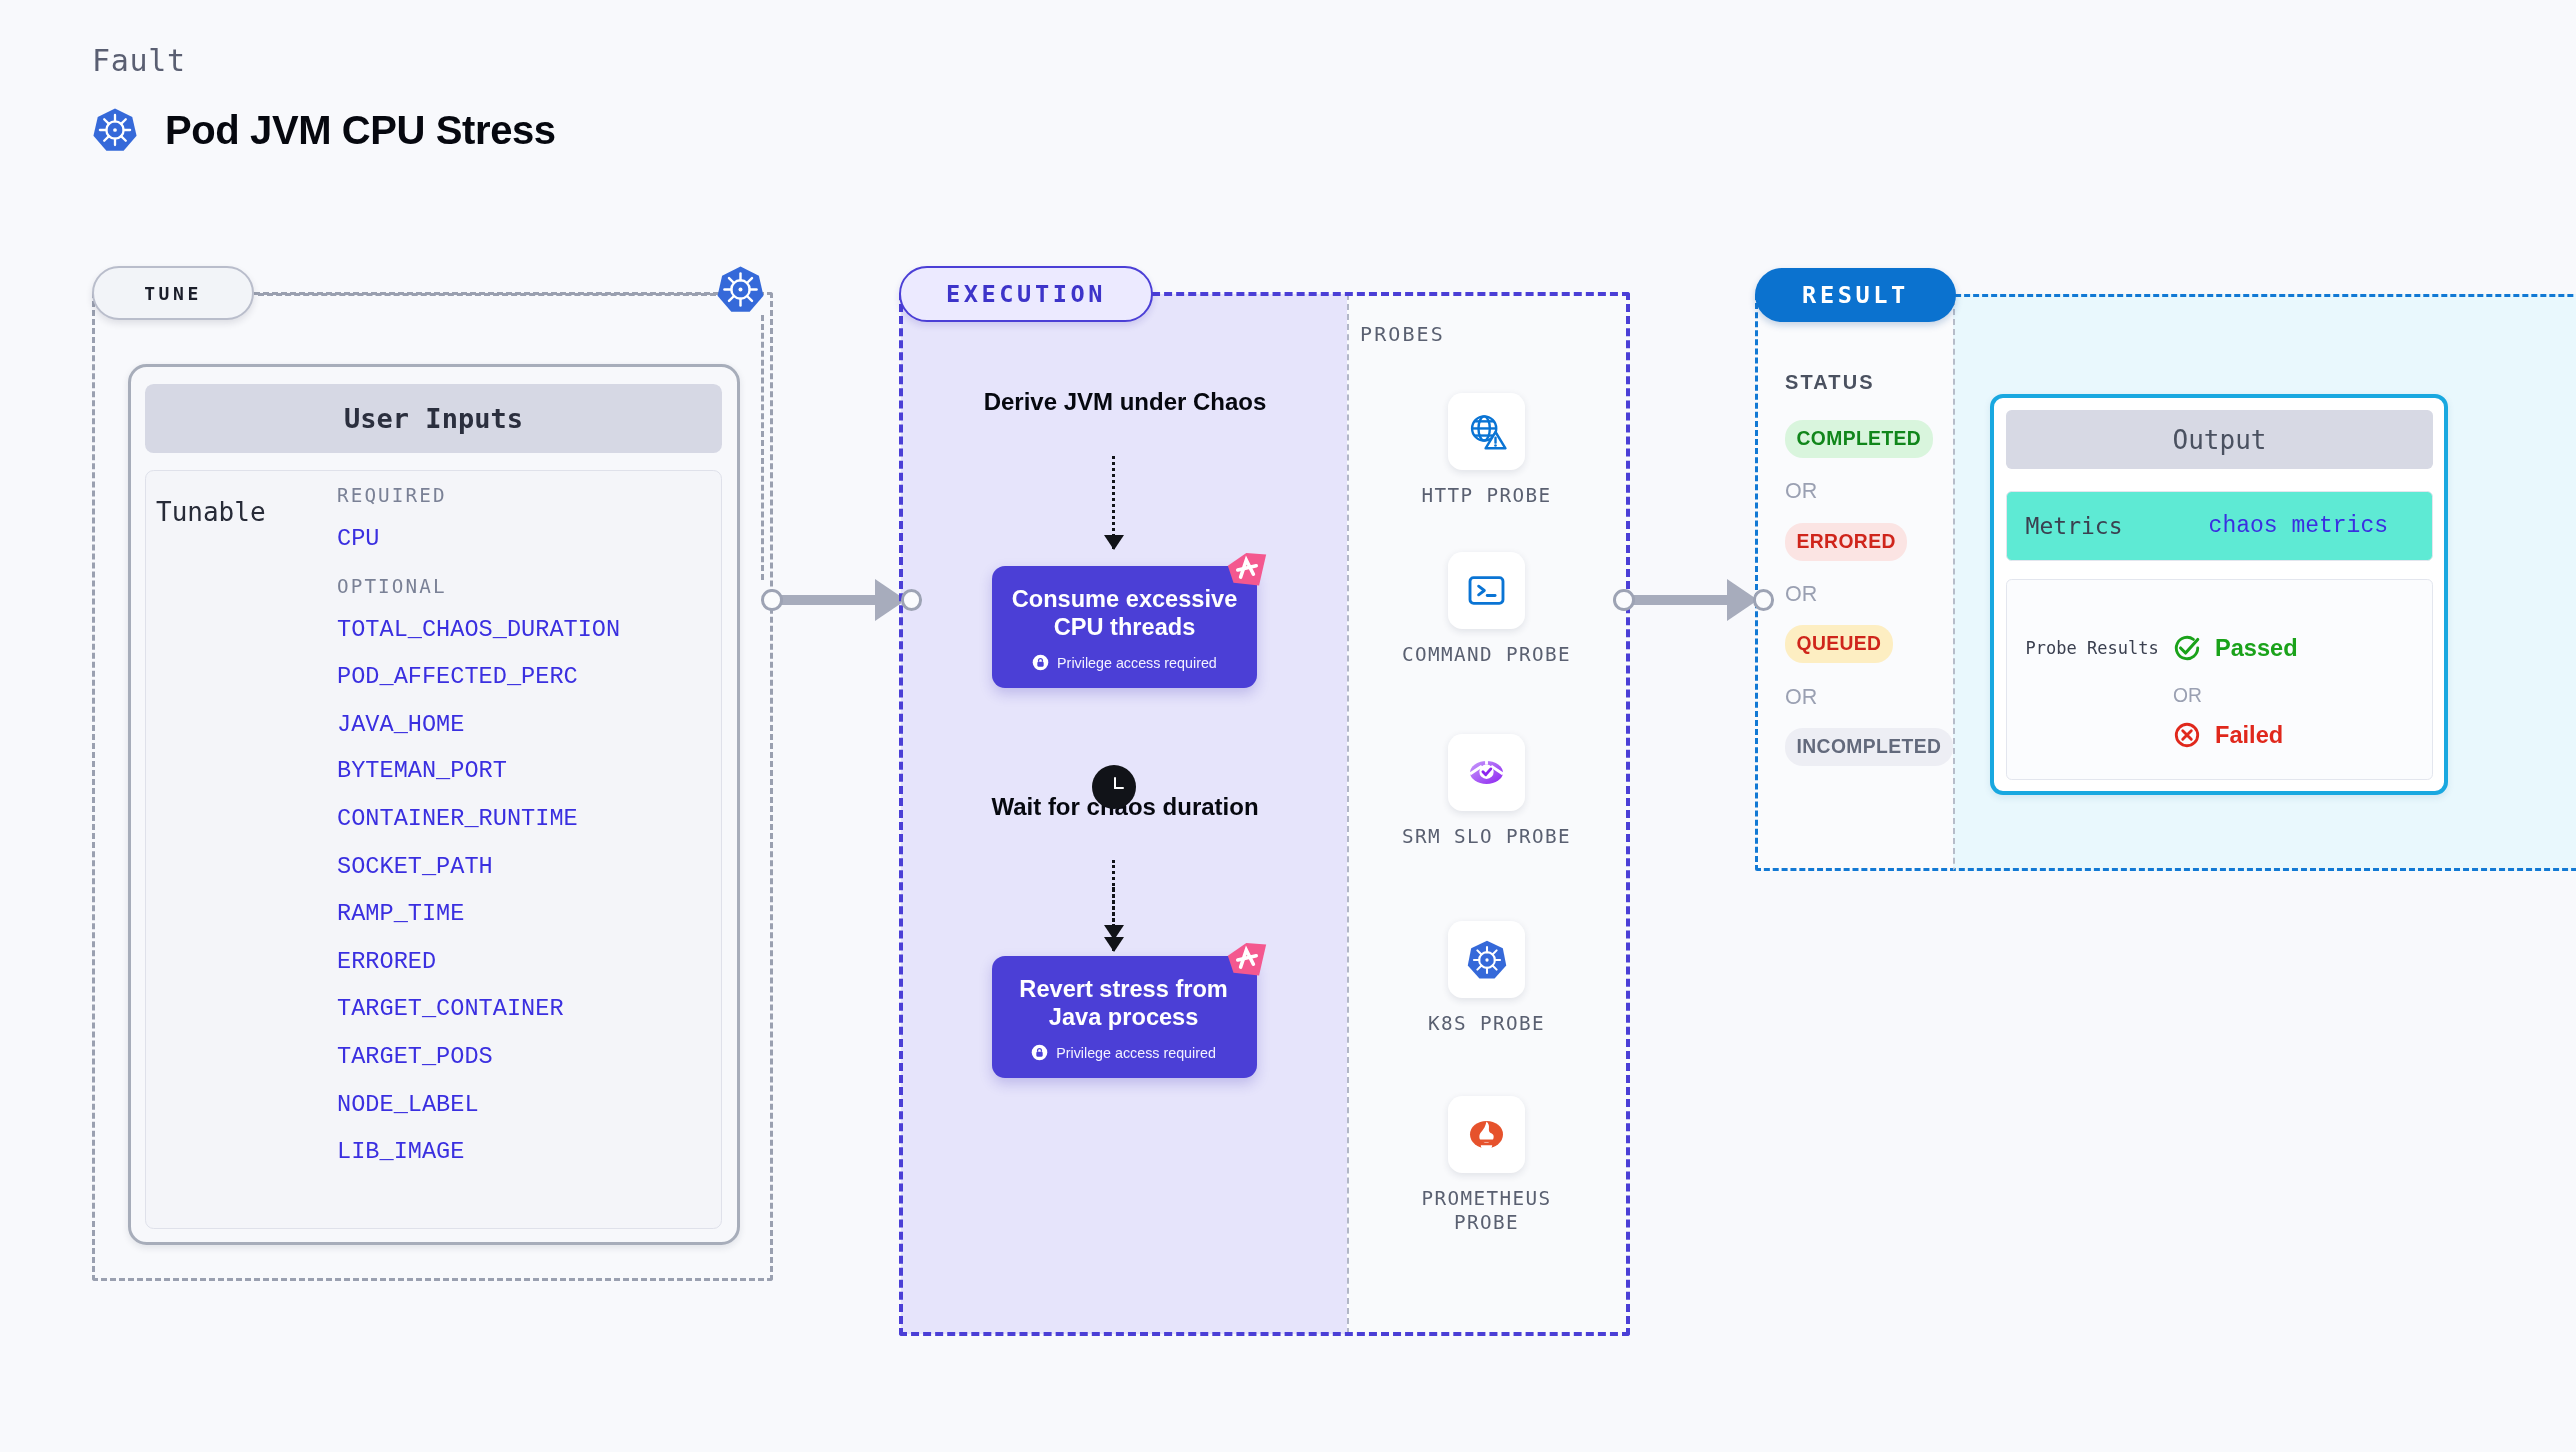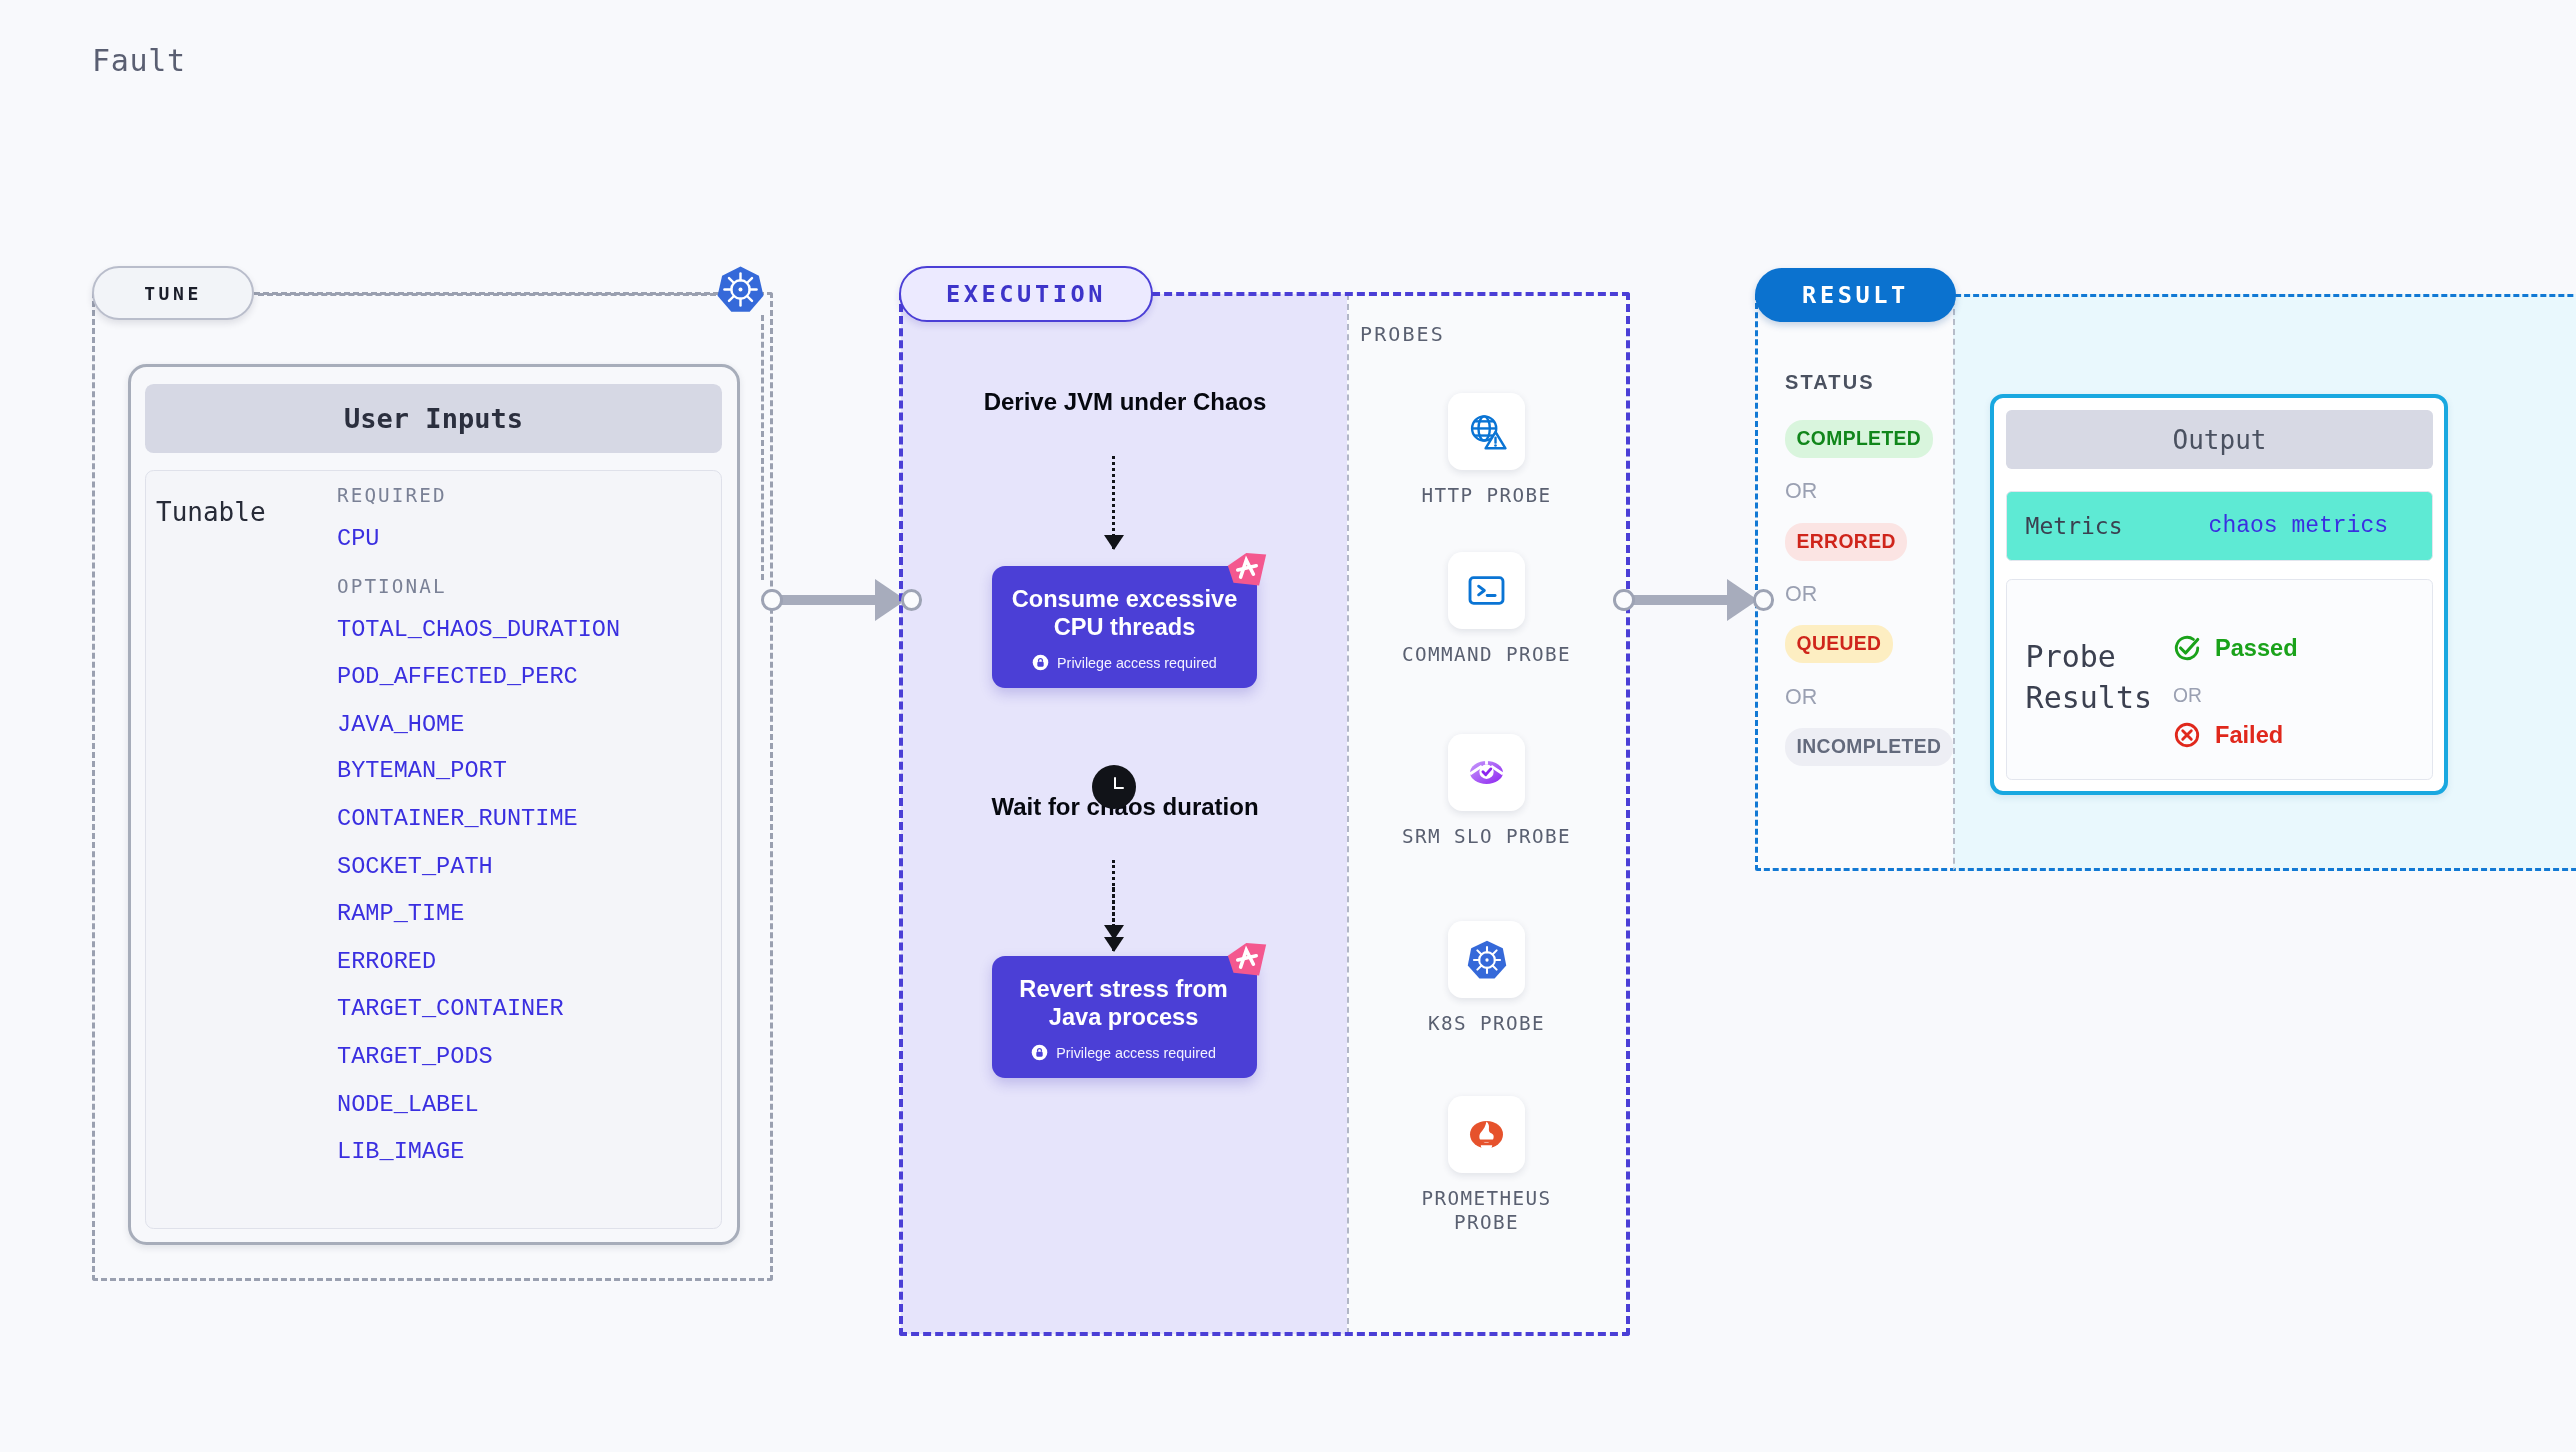--- a/index.html
+++ b/index.html
@@ -206,21 +206,21 @@
     font-family: Liberation Mono, monospace; font-size: 23px; color: #3a2fe0;
     cursor: pointer;
     margin-left: 36px;
   }
   #probe-results-row {
     position: absolute; left: 2006px; top: 579px; width: 427px; height: 201px;
     background: #fbfcfe; border: 1.4px solid #e3e6ee; border-radius: 5.7px;
   }
   #probe-results-row .k {
     position: absolute; left: 18.6px; top: 57px; width: 143px;
-    font-family: "DejaVu Sans Mono", monospace; font-size: 30px;
+    font-family: "DejaVu Sans Mono", monospace; font-size: 17px;
     color: #3b4050; line-height: 1.35;
   }
   .res-line {
     position: absolute; left: 165px; display: flex; align-items: center; gap: 13px;
     font-size: 23.6px; font-weight: 700;
   }
   #res-pass { top: 53px; color: #1aa21a; }
   #res-fail { top: 140px; color: #e0281c; }
   #res-or { position: absolute; left: 166px; top: 105px; font-size: 19.3px; color: #9aa0b2; }
 
@@ -242,20 +242,40 @@
   #arrow-tune-exec { left: 761px; top: 580px; width: 161px; }
   #arrow-exec-res  { left: 1613px; top: 580px; width: 161px; }
 
   svg { display: block; }
 </style>
 </head>
 <body>
 
 <div id="header">
   <div id="fault-label">Fault</div>
+  <div id="title-row">
+    <span>
+      <svg width="46" height="46" viewBox="0 0 64 64">
+        <polygon points="32,2 56,14 62,40 44,61 20,61 2,40 8,14" fill="#3569d9"></polygon>
+        <g fill="none" stroke="#ffffff" stroke-width="3.2" stroke-linecap="round">
+          <circle cx="32" cy="32" r="12"></circle>
+          <circle cx="32" cy="32" r="2.6" fill="#ffffff" stroke="none"></circle>
+          <line x1="32" y1="11" x2="32" y2="20"></line>
+          <line x1="32" y1="44" x2="32" y2="53"></line>
+          <line x1="11" y1="32" x2="20" y2="32"></line>
+          <line x1="44" y1="32" x2="53" y2="32"></line>
+          <line x1="17" y1="17" x2="23.5" y2="23.5"></line>
+          <line x1="40.5" y1="40.5" x2="47" y2="47"></line>
+          <line x1="47" y1="17" x2="40.5" y2="23.5"></line>
+          <line x1="23.5" y1="40.5" x2="17" y2="47"></line>
+        </g>
+      </svg>
+    </span>
+    <span id="page-title">Pod JVM CPU Stress</span>
+  </div>
 </div>
 
 <div id="tune-region"></div>
 <div class="stage-pill" id="tune-pill">TUNE</div>
 
 <div class="conn-dash" style="left:258px;top:293px;width:458px;"></div>
 <div class="conn-dash v" style="left:761px;top:315px;height:265px;"></div>
 <div style="position:absolute;left:716px;top:265px;">
   <svg width="49" height="49" viewBox="0 0 64 64">
     <polygon points="32,2 56,14 62,40 44,61 20,61 2,40 8,14" fill="#3569d9"></polygon>

